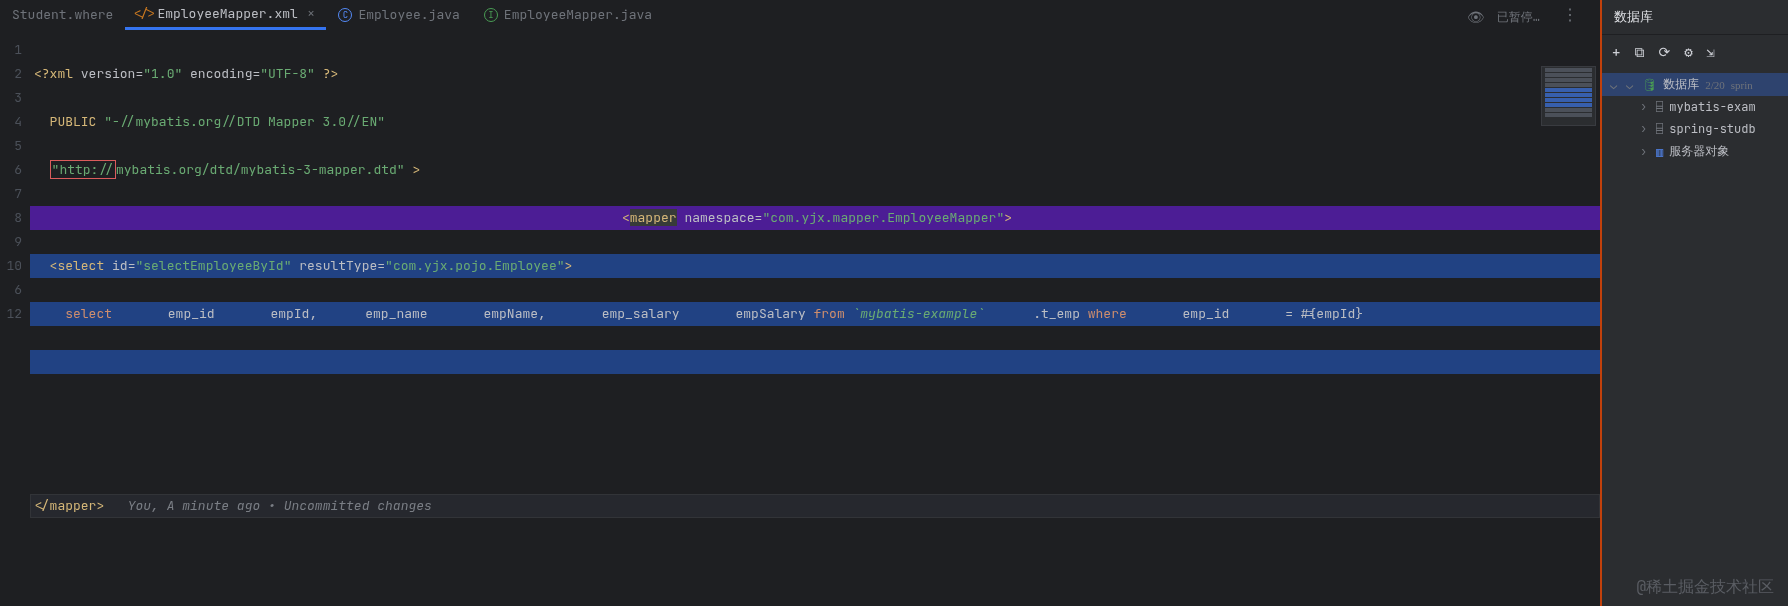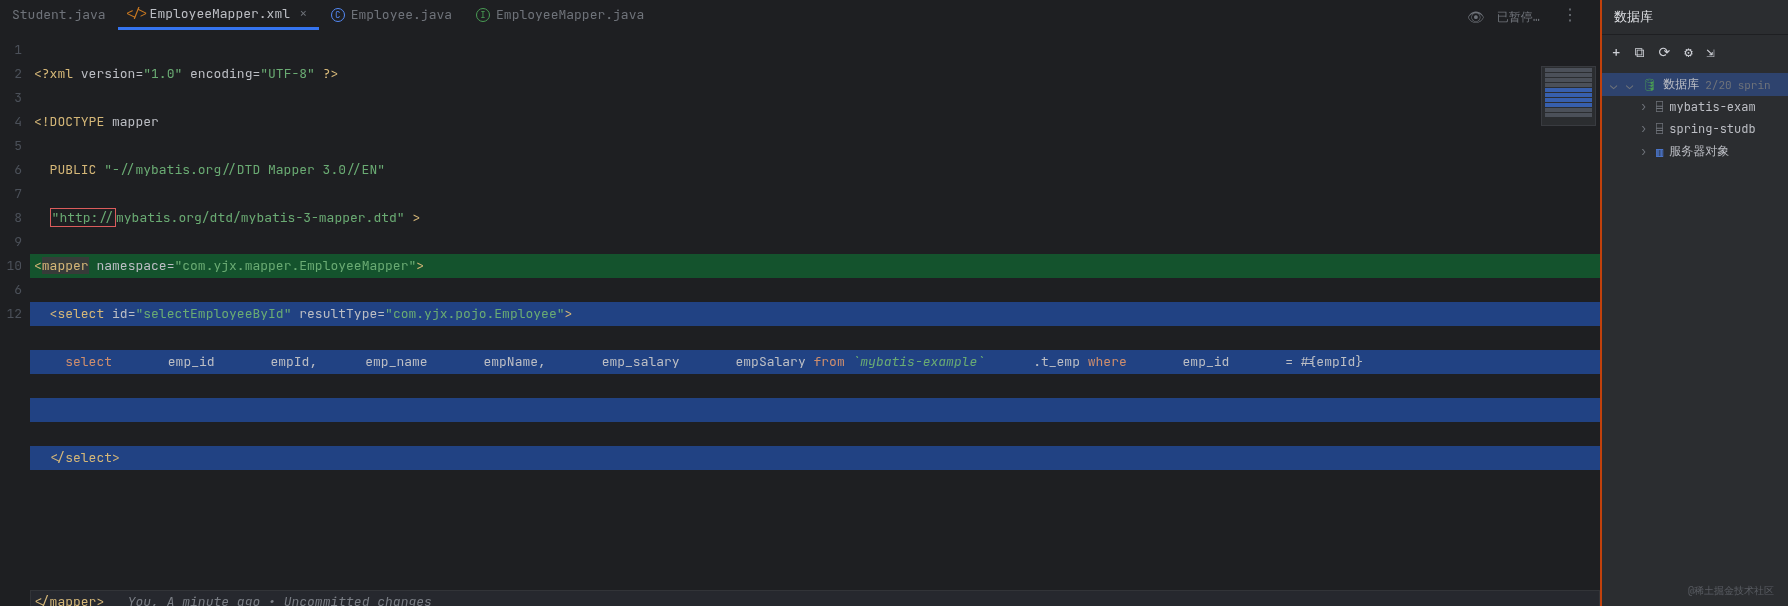--- a/index.html
+++ b/index.html
@@ -52,21 +52,21 @@
 .gutter div { padding-right: 8px; }
 .code {
   flex: 1;
   padding-top: 8px;
   font-size: 13px;
   line-height: 24px;
   white-space: pre;
   position: relative;
 }
 .line { height: 24px; padding-left: 4px; }
-.hl-line5 { background: #14532d; }
+.hl-line5 { background: #4c1d95; text-align: center; }
 .hl-sel { background: #214283; }
 .hl-line12 { background: #26282e; }
 .redbox { border: 1px solid #db5c5c; padding: 0 1px; }
 .tk-tag { color: #d5b778; }
 .tk-attr { color: #bcbec4; }
 .tk-str { color: #6aab73; }
 .tk-punct { color: #bcbec4; }
 .tk-comment { color: #7a7e85; font-style: italic; }
 .tk-gray { color: #bcbec4; }
 .tk-sql-kw { color: #cf8e6d; }
@@ -122,37 +122,37 @@
   gap: 6px;
   padding: 3px 8px;
   color: #bcbec4;
   cursor: pointer;
 }
 .tree-row.root { background: #2e436e; }
 .chev { color: #6f737a; width: 10px; display: inline-block; }
 .db-icon { color: #499c54; }
 .db-icon2 { color: #6f737a; }
 .srv-icon { color: #548af7; }
-.count { color: #6f737a; font-size: 11px; }
+.count { color: #6f737a; font-size: 11px; font-family: Liberation Serif, serif; }
 .watermark {
   position: absolute;
   bottom: 8px;
   right: 14px;
   color: #5a5d63;
-  font-size: 10px;
+  font-size: 16px;
 }
 .cursor-line { box-shadow: inset 0 0 0 1px #323438; }
 </style>
 </head>
 <body>
 
 <div class="main">
   <div class="tabs">
     <div class="tab">
-      <span>Student.java</span>
+      <span>Student.where</span>
     </div>
     <div class="tab active">
       <span class="tab-icon" style="color:#c97820">&lt;/&gt;</span>
       <span>EmployeeMapper.xml</span>
       <span class="tab-close">✕</span>
     </div>
     <div class="tab">
       <span class="tab-icon" style="color:#548af7;border:1px solid #548af7;border-radius:50%;font-size:9px;width:14px;height:14px;line-height:12px;text-align:center">C</span>
       <span>Employee.java</span>
     </div>
@@ -177,28 +177,26 @@
       <div>6</div>
       <div>7</div>
       <div>8</div>
       <div>9</div>
       <div>10</div>
       <div>6</div>
       <div>12</div>
     </div>
     <div class="code">
 <div class="line"><span class="tk-tag">&lt;?xml </span><span class="tk-attr">version</span><span class="tk-punct">=</span><span class="tk-str">"1.0"</span><span class="tk-attr"> encoding</span><span class="tk-punct">=</span><span class="tk-str">"UTF-8"</span><span class="tk-tag"> ?&gt;</span></div>
-<div class="line"><span class="tk-tag">&lt;!DOCTYPE </span><span class="tk-gray">mapper</span></div>
 <div class="line"><span class="tk-tag">  PUBLIC </span><span class="tk-str">"-//mybatis.org//DTD Mapper 3.0//EN"</span></div>
 <div class="line"><span>  </span><span class="tk-str redbox">"http://</span><span class="tk-str">mybatis.org/dtd/mybatis-3-mapper.dtd"</span><span class="tk-tag"> &gt;</span></div>
 <div class="line hl-line5"><span class="tk-tag">&lt;</span><span class="tk-tag mapper-hl">mapper</span><span class="tk-attr"> namespace</span><span class="tk-punct">=</span><span class="tk-str">"com.yjx.mapper.EmployeeMapper"</span><span class="tk-tag">&gt;</span></div>
 <div class="line hl-sel"><span class="tk-tag">  &lt;</span><span class="tk-tag">select </span><span class="tk-attr">id</span><span class="tk-punct">=</span><span class="tk-str">"selectEmployeeById"</span><span class="tk-attr"> resultType</span><span class="tk-punct">=</span><span class="tk-str">"com.yjx.pojo.Employee"</span><span class="tk-tag">&gt;</span></div>
 <div class="line hl-sel"><span>    </span><span class="tk-sql-kw">select </span><span class="tk-sql-id">emp_id </span><span class="tk-sql-id">empId</span><span class="tk-punct">,</span><span class="tk-sql-id">emp_name </span><span class="tk-sql-id">empName</span><span class="tk-punct">, </span><span class="tk-sql-id">emp_salary </span><span class="tk-sql-id">empSalary </span><span class="tk-sql-kw">from </span><span class="tk-sql-str">`mybatis-example`</span><span class="tk-sql-id">.t_emp </span><span class="tk-sql-kw">where </span><span class="tk-sql-id">emp_id </span><span class="tk-sql-id">= #{empId}</span></div>
 <div class="line hl-sel"><span></span></div>
-<div class="line hl-sel"><span class="tk-tag">  &lt;/</span><span class="tk-tag">select</span><span class="tk-tag">&gt;</span></div>
 <div class="line"><span></span></div>
 <div class="line"><span></span></div>
 <div class="line hl-line12 cursor-line"><span class="tk-tag">&lt;/</span><span class="tk-tag">mapper</span><span class="tk-tag">&gt;</span><span class="tk-comment">   You, A minute ago • Uncommitted changes</span></div>
     </div>
 
     <div class="minimap">
       <div class="m-line"></div>
         <div class="m-line"></div>
         <div class="m-line"></div>
         <div class="m-line"></div>

